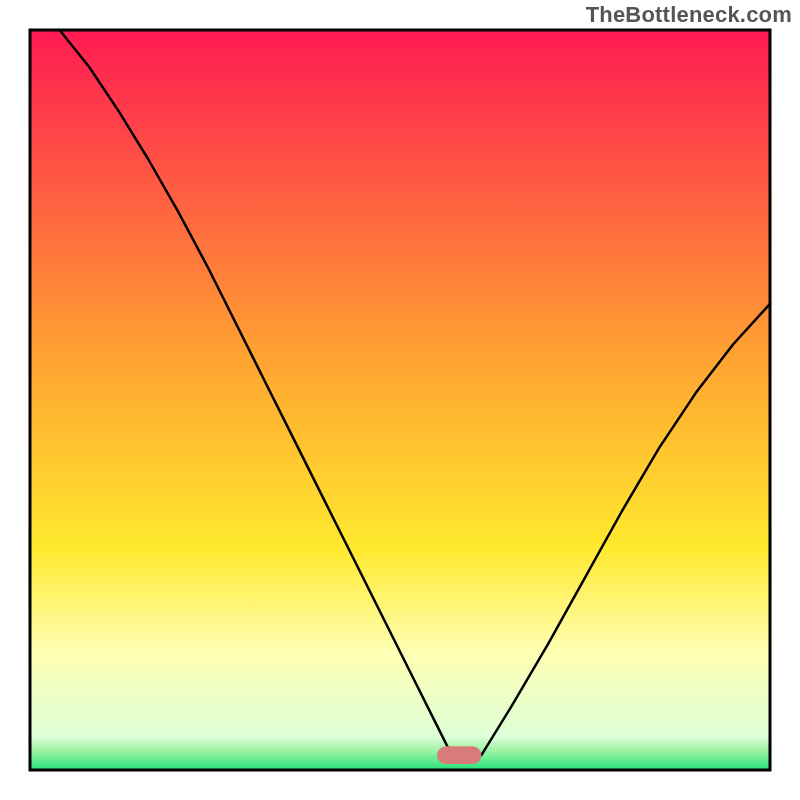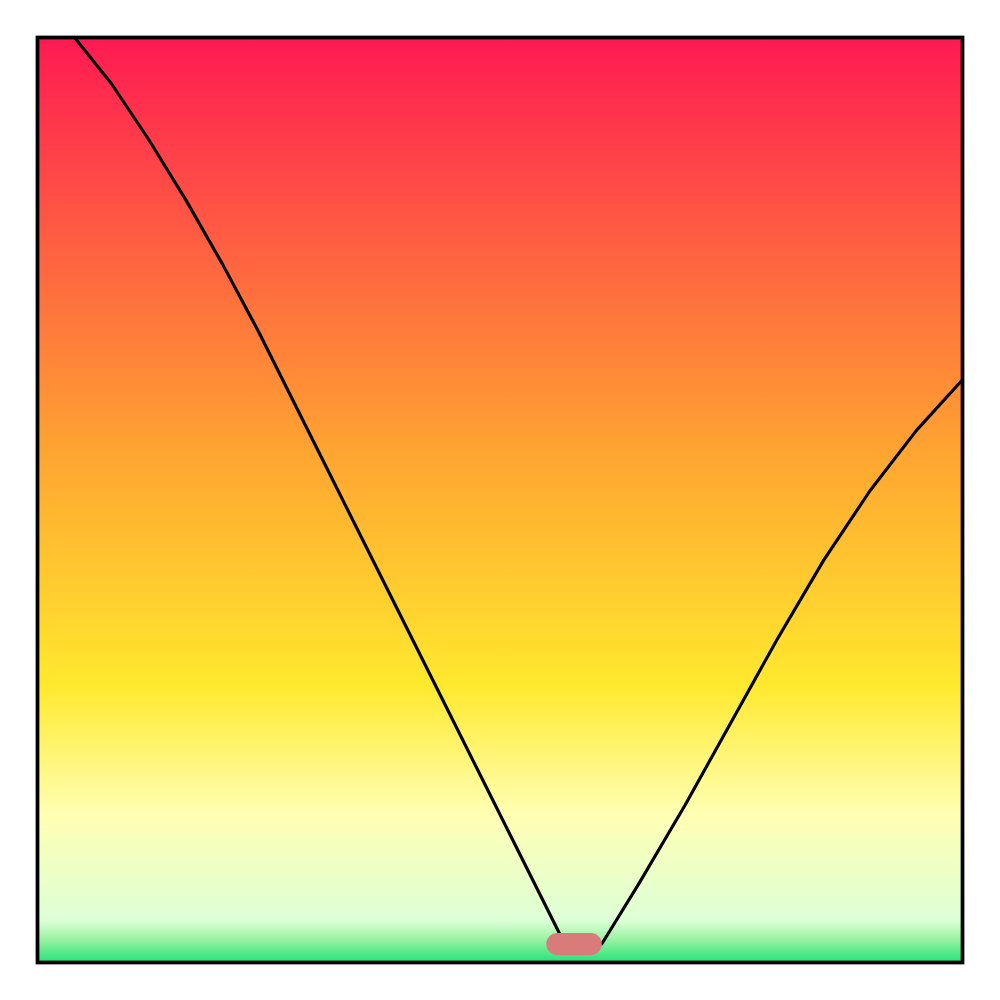--- a/index.html
+++ b/index.html
@@ -32,20 +32,21 @@
     top: 0;
     width: 800px;
     height: 800px;
   }
 </style>
 </head>
 <body>
 
 <div class="chart-container">
 
+  <div class="watermark">TheBottleneck.com</div>
 
   <svg class="plot" viewBox="0 0 800 800" preserveAspectRatio="none">
     <defs>
       <linearGradient id="bg-grad" x1="0" y1="0" x2="0" y2="1">
           <stop offset="0%" stop-color="#ff1a52"></stop>
           <stop offset="45%" stop-color="#ffa531"></stop>
           <stop offset="70%" stop-color="#ffe92e"></stop>
           <stop offset="84%" stop-color="#ffffb3"></stop>
           <stop offset="95.5%" stop-color="#ddffd7"></stop>
           <stop offset="97.5%" stop-color="#9af2a2"></stop>

